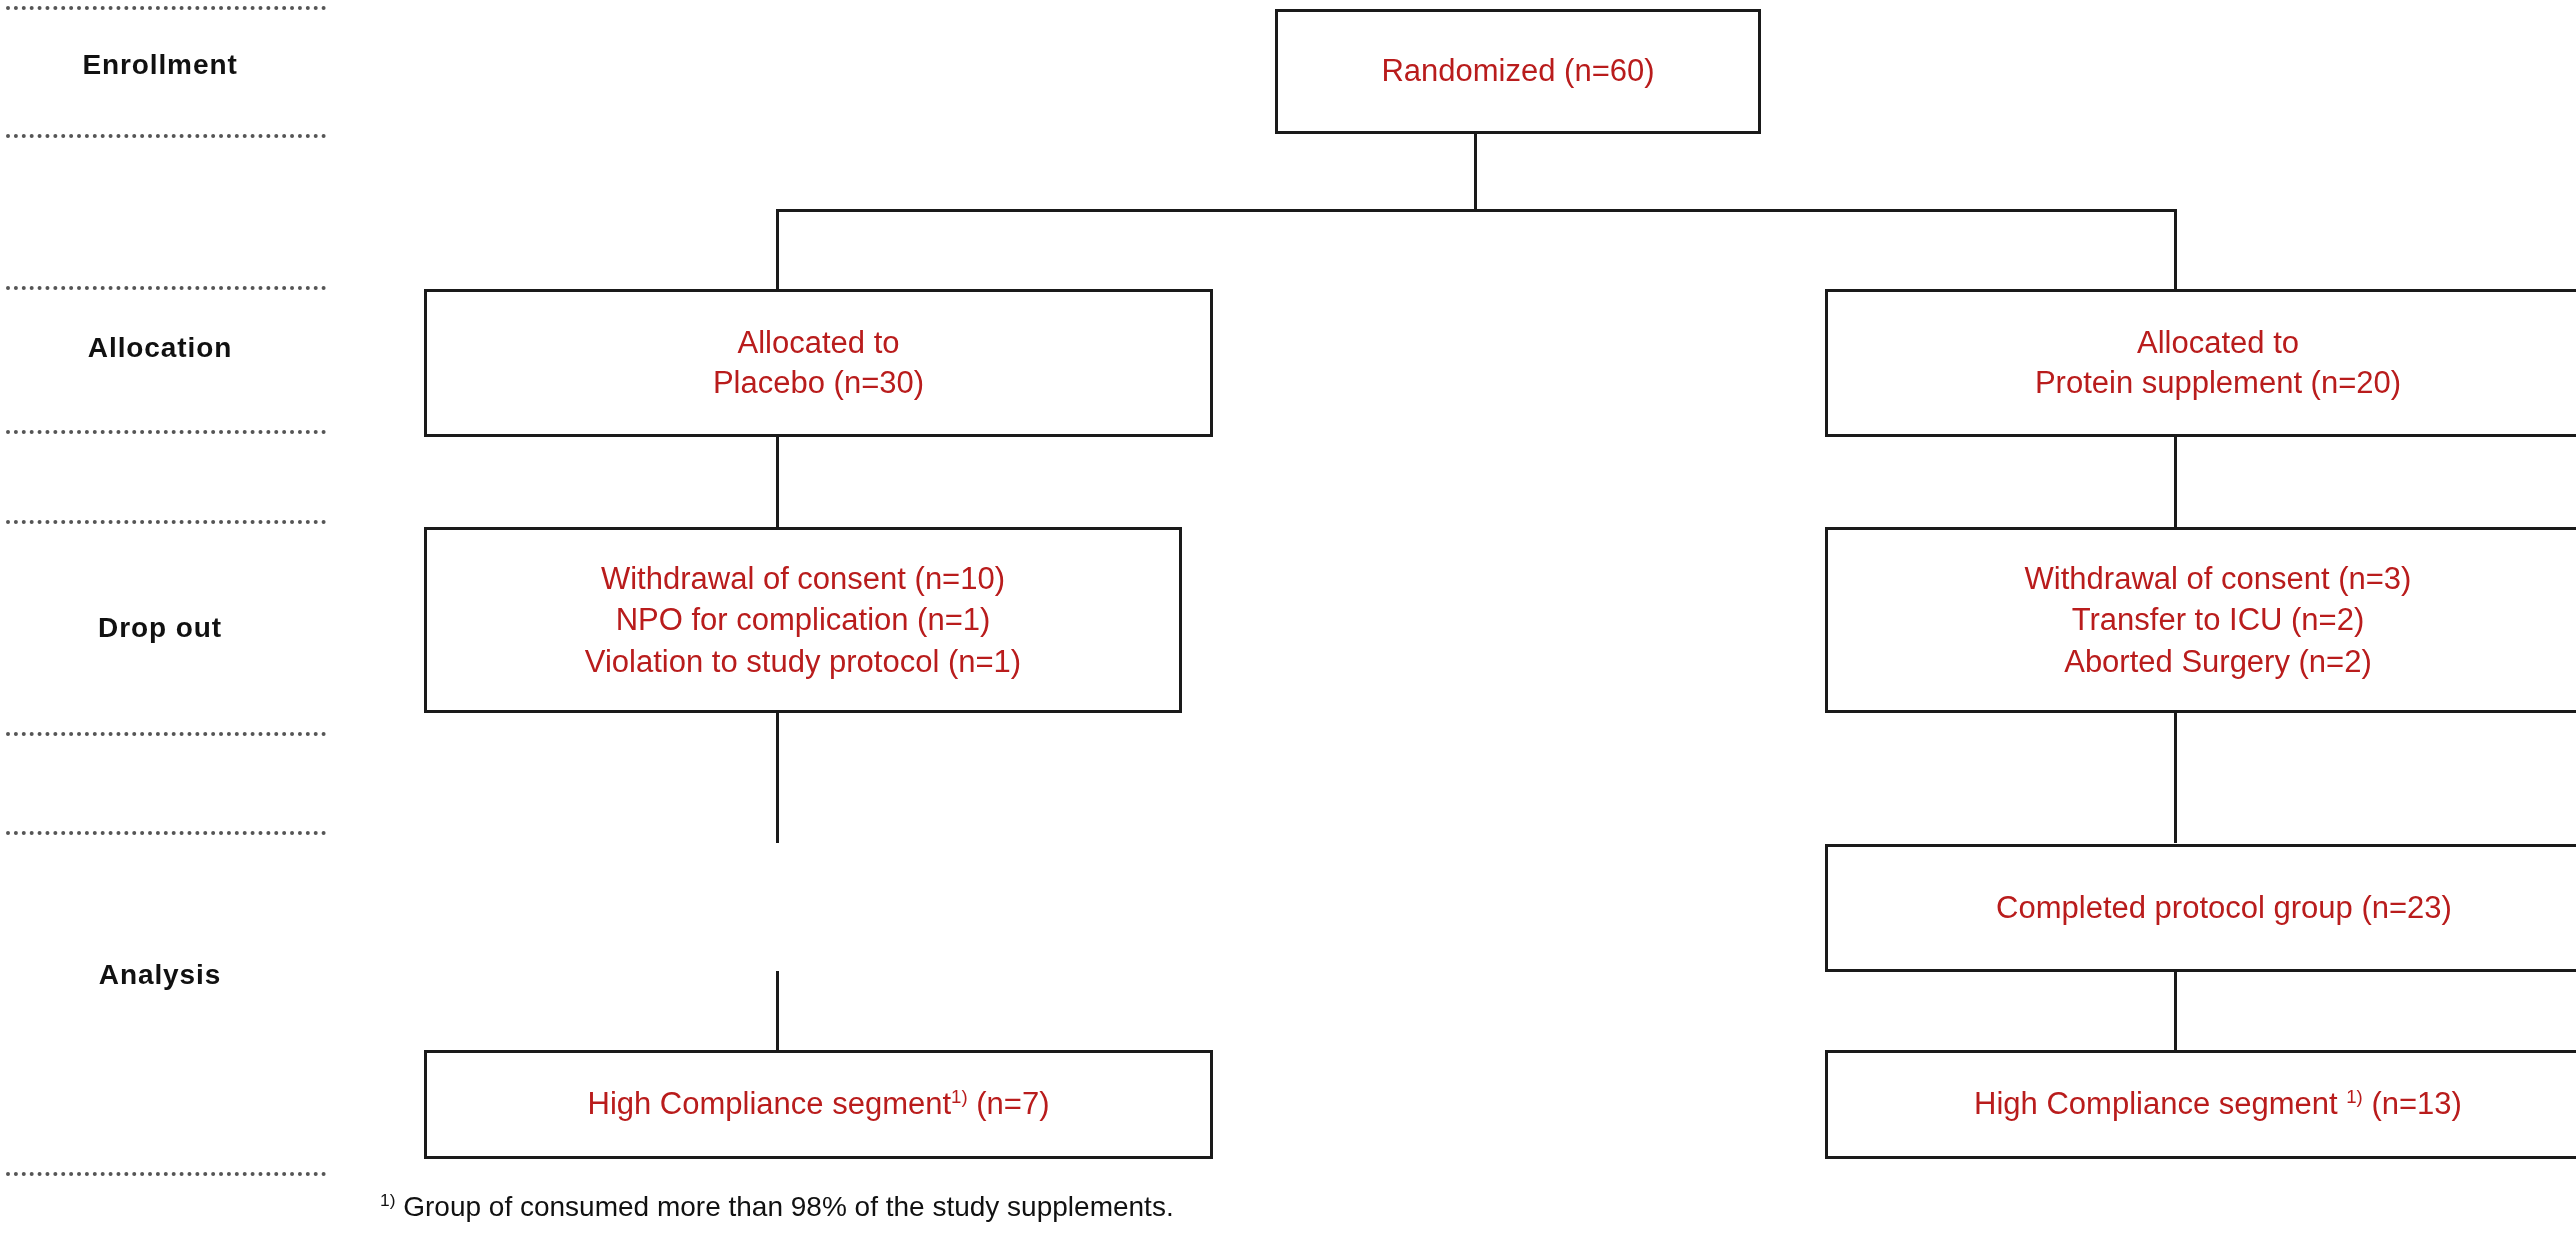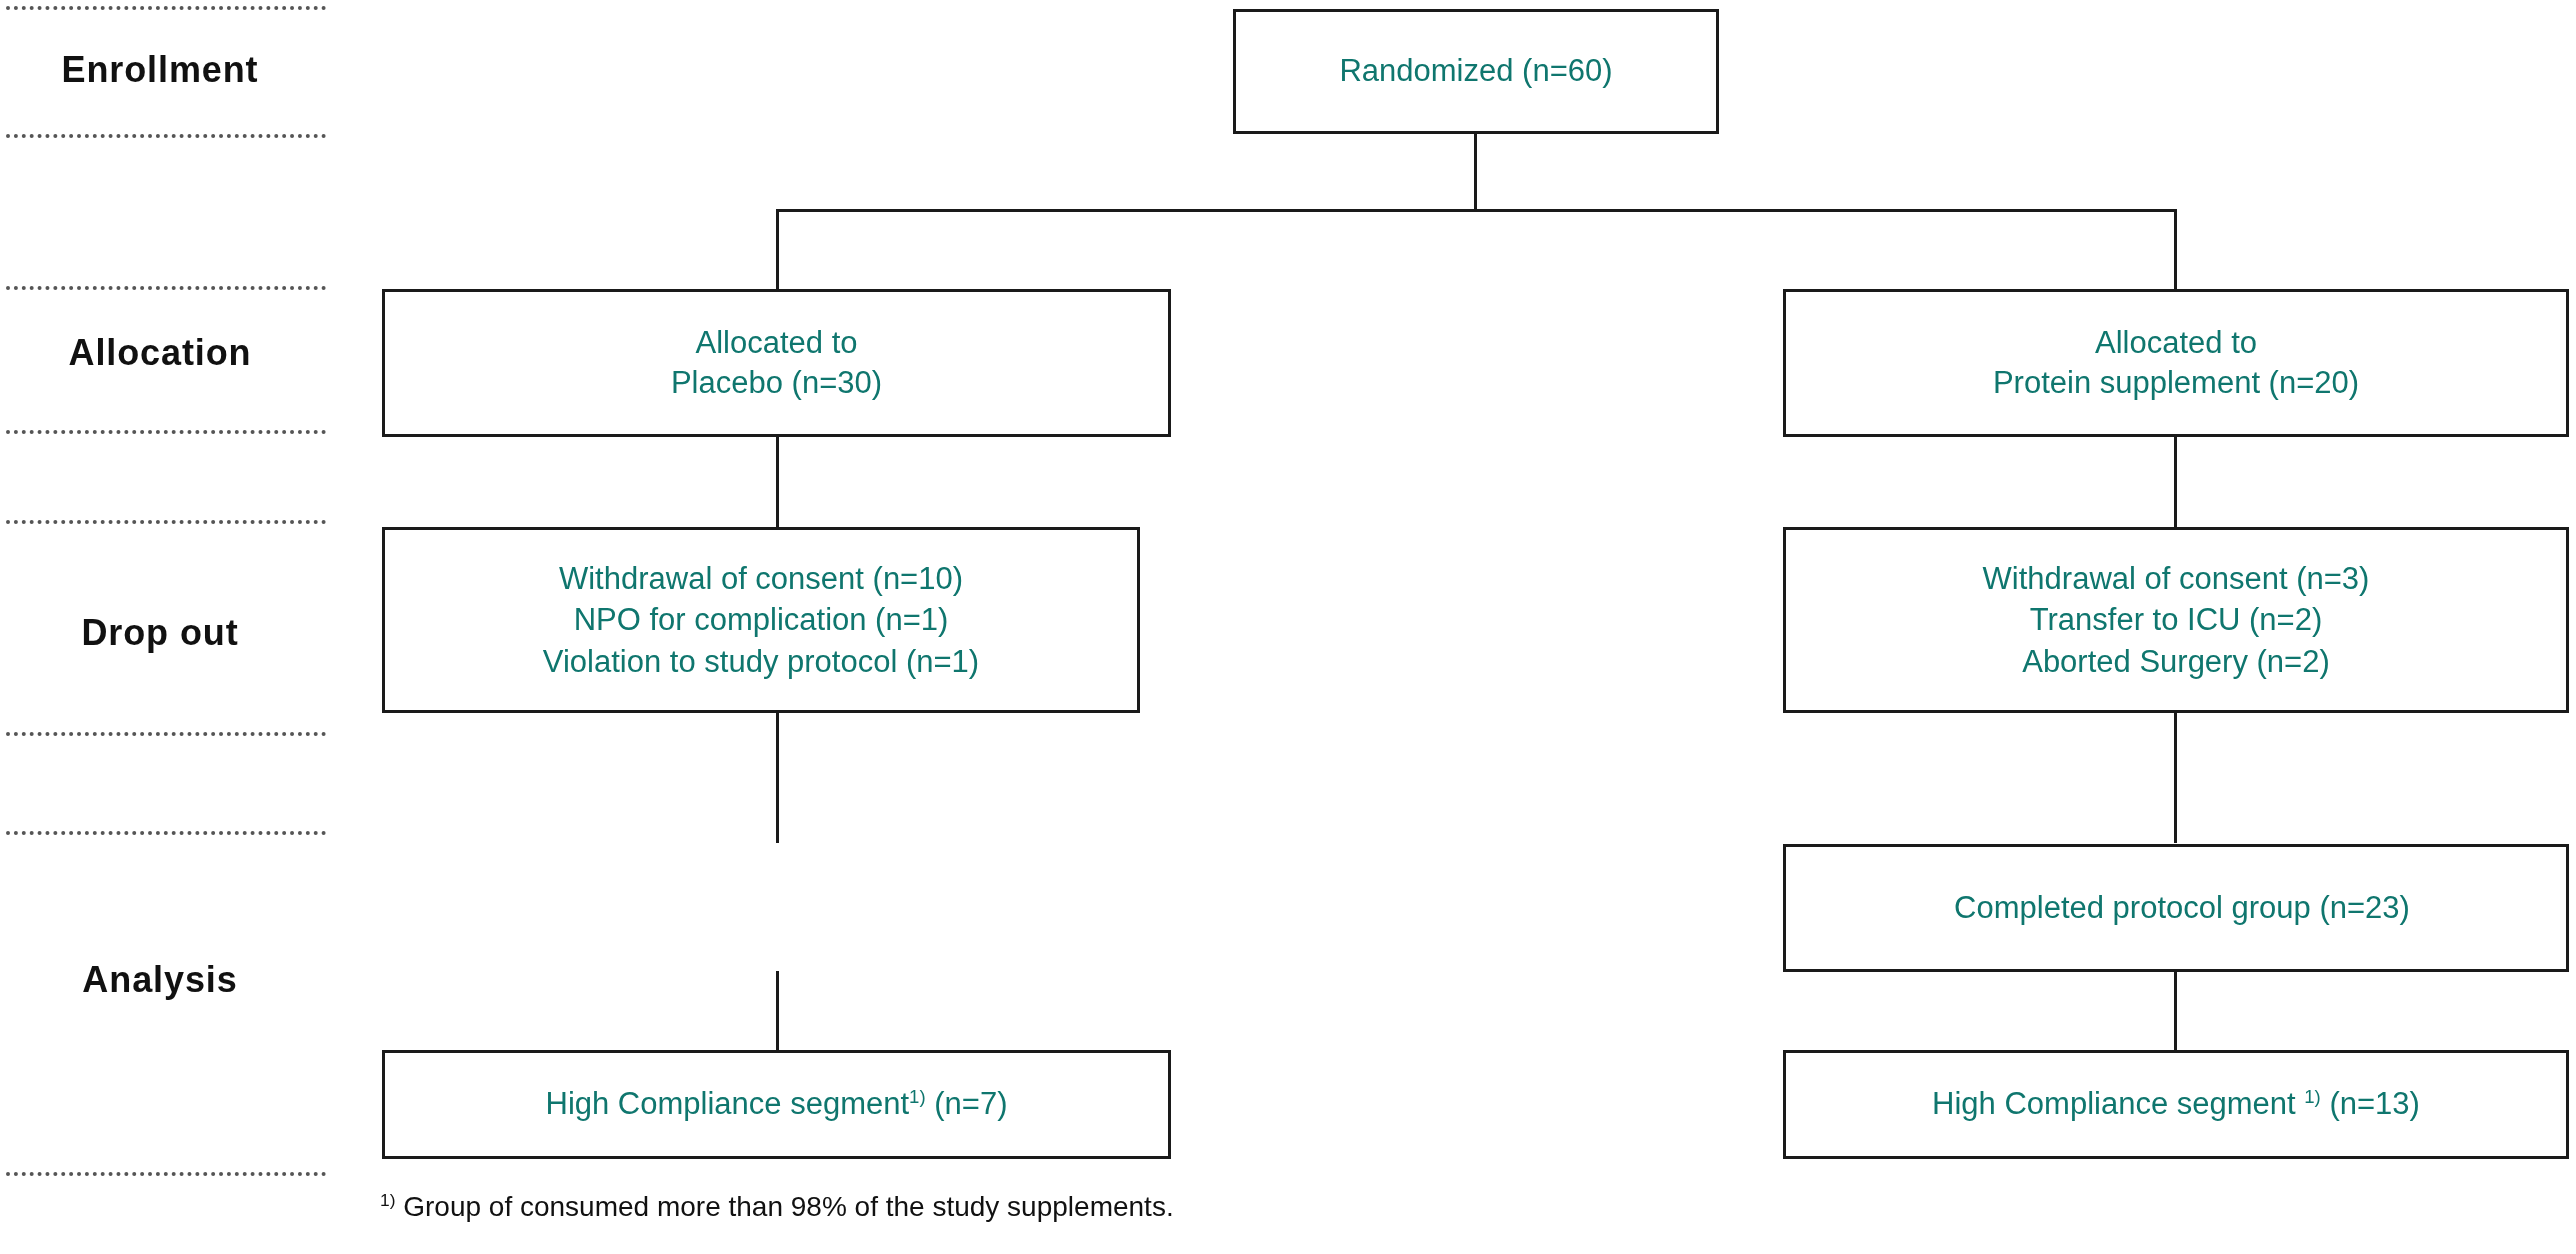--- a/index.html
+++ b/index.html
@@ -7,30 +7,30 @@
   #stage{position:relative;width:2576px;height:1254px;background:#fff;}
 
   
   .rail{position:absolute;left:0;top:0;width:344px;height:1254px;}
   .dotrule{
     position:absolute;left:6.1px;width:320px;height:0;
     border-top:4.3px dotted #555;
   }
   .stage-label{
     position:absolute;left:0;width:320px;text-align:center;
-    font-weight:bold;font-size:36px;letter-spacing:0.9px;color:#111;
+    font-weight:bold;font-size:28px;letter-spacing:0.9px;color:#111;
     font-family:"Liberation Sans",sans-serif;
   }
 
   
   .node{
     position:absolute;box-sizing:border-box;
     border:3.1px solid #1a1a1a;background:#fff;
     display:flex;flex-direction:column;align-items:center;justify-content:center;
-    font-size:31px;line-height:1.30;color:#0f766e;text-align:center;
+    font-size:31px;line-height:1.30;color:#b91c1c;text-align:center;margin-left:42px;
   }
   .node .ln{display:block;white-space:nowrap;}
   .node.tall .ln{line-height:1.34;}
   sup{font-size:0.60em;vertical-align:super;line-height:0;}
 
   
   .vline{position:absolute;width:0;border-left:3.1px solid #1a1a1a;}
   .hline{position:absolute;height:0;border-top:3.1px solid #1a1a1a;}
 
   

